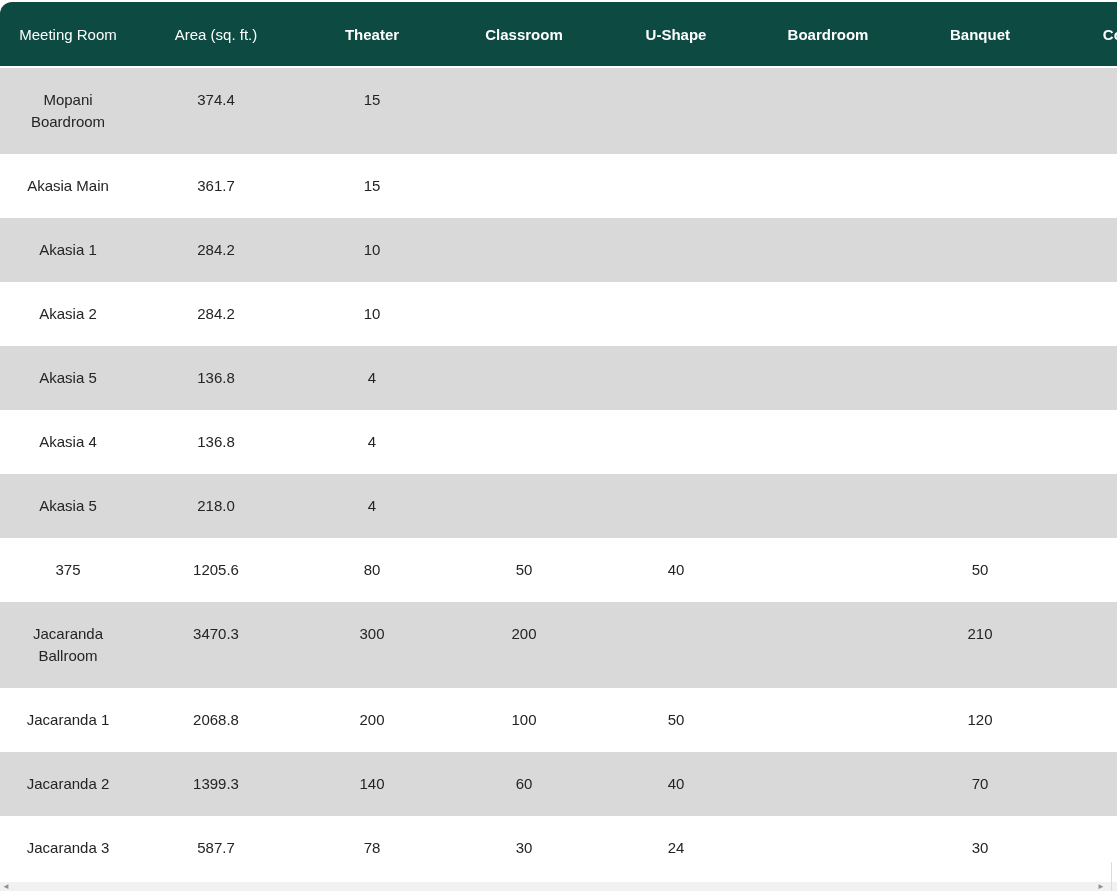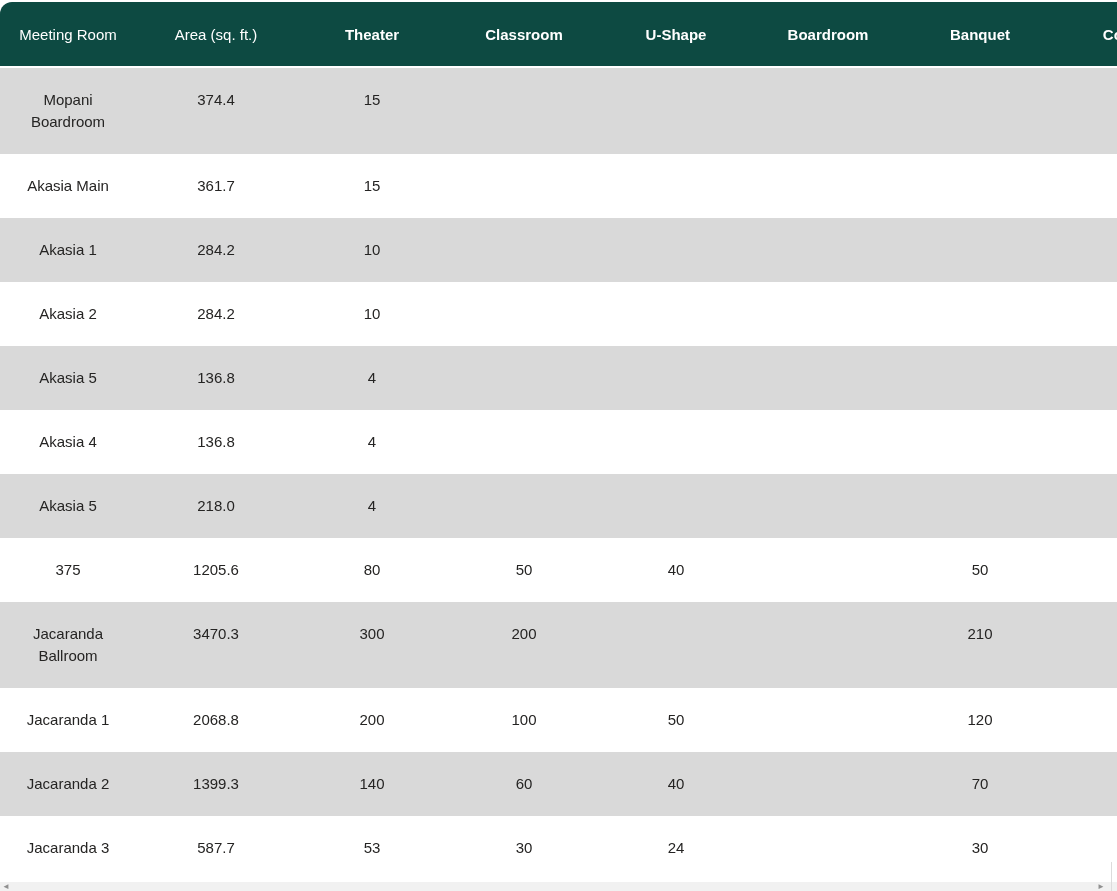--- a/index.html
+++ b/index.html
@@ -194,21 +194,21 @@
             <td>140</td>
             <td>60</td>
             <td>40</td>
             <td></td>
             <td>70</td>
             <td>100</td>
           </tr>
           <tr>
             <td>Jacaranda 3</td>
             <td>587.7</td>
-            <td>53</td>
+            <td>78</td>
             <td>30</td>
             <td>24</td>
             <td></td>
             <td>30</td>
             <td>30</td>
           </tr>
         </tbody>
     </table>
   </div>
 

